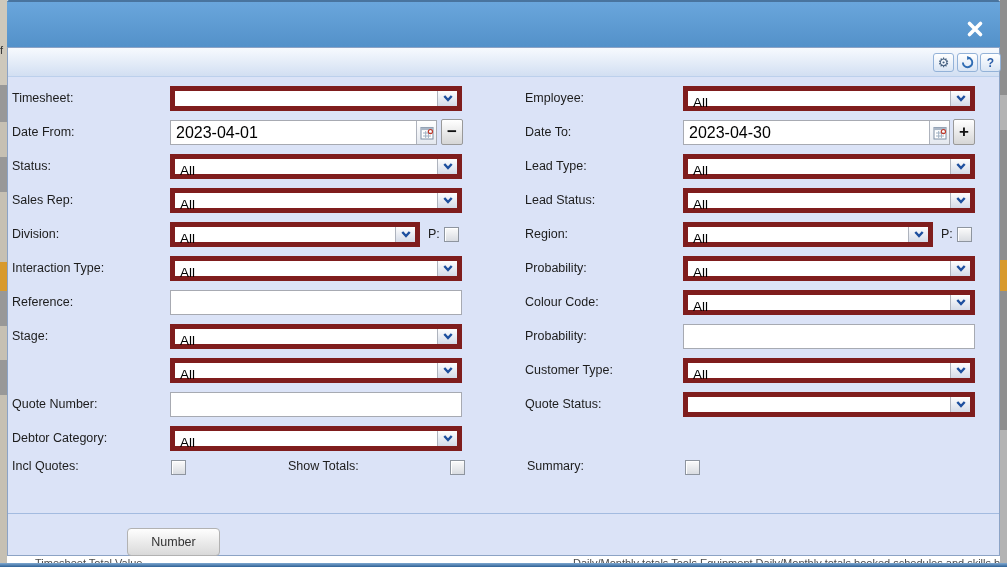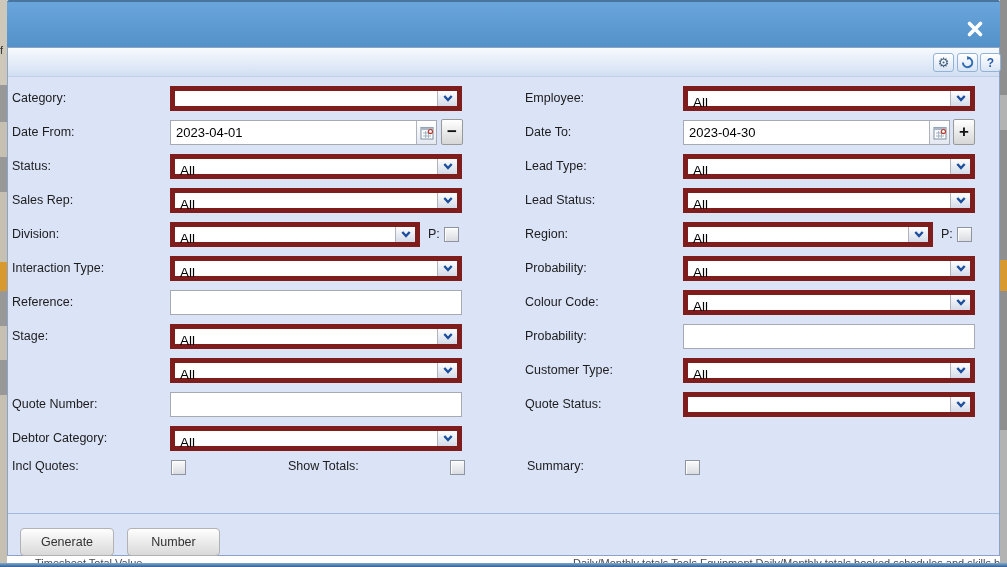--- a/index.html
+++ b/index.html
@@ -41,21 +41,21 @@
   .combo{position:absolute;height:25px;background:#fff;border:5px solid #7f1d1d;box-sizing:border-box;cursor:pointer;}
   .combo .val{position:absolute;left:5px;top:0;right:22px;height:23px;line-height:23px;
     font-size:13.5px;color:#000;overflow:hidden;}
   .trig{position:absolute;right:0;top:0;bottom:0;width:19px;
     background:linear-gradient(#fefefe,#d4dbe8);border-left:1px solid #aeb3bd;
     display:flex;align-items:center;justify-content:center;cursor:pointer;}
   .txt{position:absolute;height:25px;border:1px solid #a7aab2;box-sizing:border-box;
     font-family:"Liberation Sans",sans-serif;font-size:13.5px;color:#000;padding:0 5px;background:#fff;}
   .date-wrap{position:absolute;height:25px;background:#fff;border:1px solid #a7aab2;box-sizing:border-box;}
   .date-input{position:absolute;left:0;top:0;right:19px;height:23px;border:0;outline:0;
-    font-family:"Liberation Sans",sans-serif;font-size:13px;color:#000;padding:0 5px;}
+    font-family:"Liberation Sans",sans-serif;font-size:16px;color:#000;padding:0 5px;}
   .trig.cal{background:linear-gradient(#ffffff,#e4e8ef);}
   .adj{position:absolute;width:22px;height:26px;border:1px solid #999;border-radius:2px;
     background:linear-gradient(#ffffff,#d6d6d6);box-sizing:border-box;cursor:pointer;
     font-family:"Liberation Sans",sans-serif;font-weight:700;font-size:17px;color:#111;
     display:flex;align-items:center;justify-content:center;padding:0;}
   .cbx{position:absolute;width:13px;height:13px;border:1px solid #8e959f;box-sizing:content-box;
     background:linear-gradient(#fbfbfb,#d9dce1);box-shadow:inset 1px 1px 0 #fff;cursor:pointer;}
 
   
   .sep{position:absolute;left:8px;top:513px;width:991px;height:1px;background:#a3bbe0;}
@@ -95,21 +95,21 @@
   <div class="tool" style="left:957px">
     <svg width="13" height="13" viewBox="0 0 13 13">
       <path d="M6.5 1.8 A4.7 4.7 0 1 1 1.9 6.5" fill="none" stroke="#2f6cb3" stroke-width="1.9"></path>
       <path d="M6.2 0 L10.2 2 L6.2 4 Z" fill="#2f6cb3"></path>
     </svg>
   </div>
   <div class="tool" style="left:980px">
     <span class="q">?</span>
   </div>
 
-  <div class="lbl" style="left:12px;top:86px">Category:</div>
+  <div class="lbl" style="left:12px;top:86px">Timesheet:</div>
   <div class="combo" style="left:170px;top:86px;width:292px">
     <div class="val"></div>
     <div class="trig">
         <svg width="10" height="7" viewBox="0 0 10 7">
           <path d="M1.3 1 L5 5 L8.7 1" fill="none" stroke="#1d4f9e" stroke-width="2.4"></path>
         </svg>
       </div>
   </div>
 
   <div class="lbl" style="left:12px;top:120px">Date From:</div>
@@ -303,21 +303,20 @@
   </div>
 
   <div class="lbl" style="left:12px;top:455px;height:22px;line-height:22px">Incl Quotes:</div>
   <div class="cbx" style="left:171px;top:460px"></div>
   <div class="lbl" style="left:288px;top:455px;height:22px;line-height:22px">Show Totals:</div>
   <div class="cbx" style="left:450px;top:460px"></div>
   <div class="lbl" style="left:527px;top:455px;height:22px;line-height:22px">Summary:</div>
   <div class="cbx" style="left:685px;top:460px"></div>
 
   <div class="sep"></div>
-  <button class="btn" style="left:20px;width:94px">Generate</button>
   <button class="btn" style="left:127px;width:93px">Number</button>
 
   <div class="bottom-white">
     <span class="bfrag" style="left:28px">Timesheet Total Value</span>
     <span class="bfrag" style="left:566px">Daily/Monthly totals    Tools Equipment    Daily/Monthly totals booked schedules and skills based and skills</span>
   </div>
   <div class="bottom-blue"></div>
 
 </div>
 

